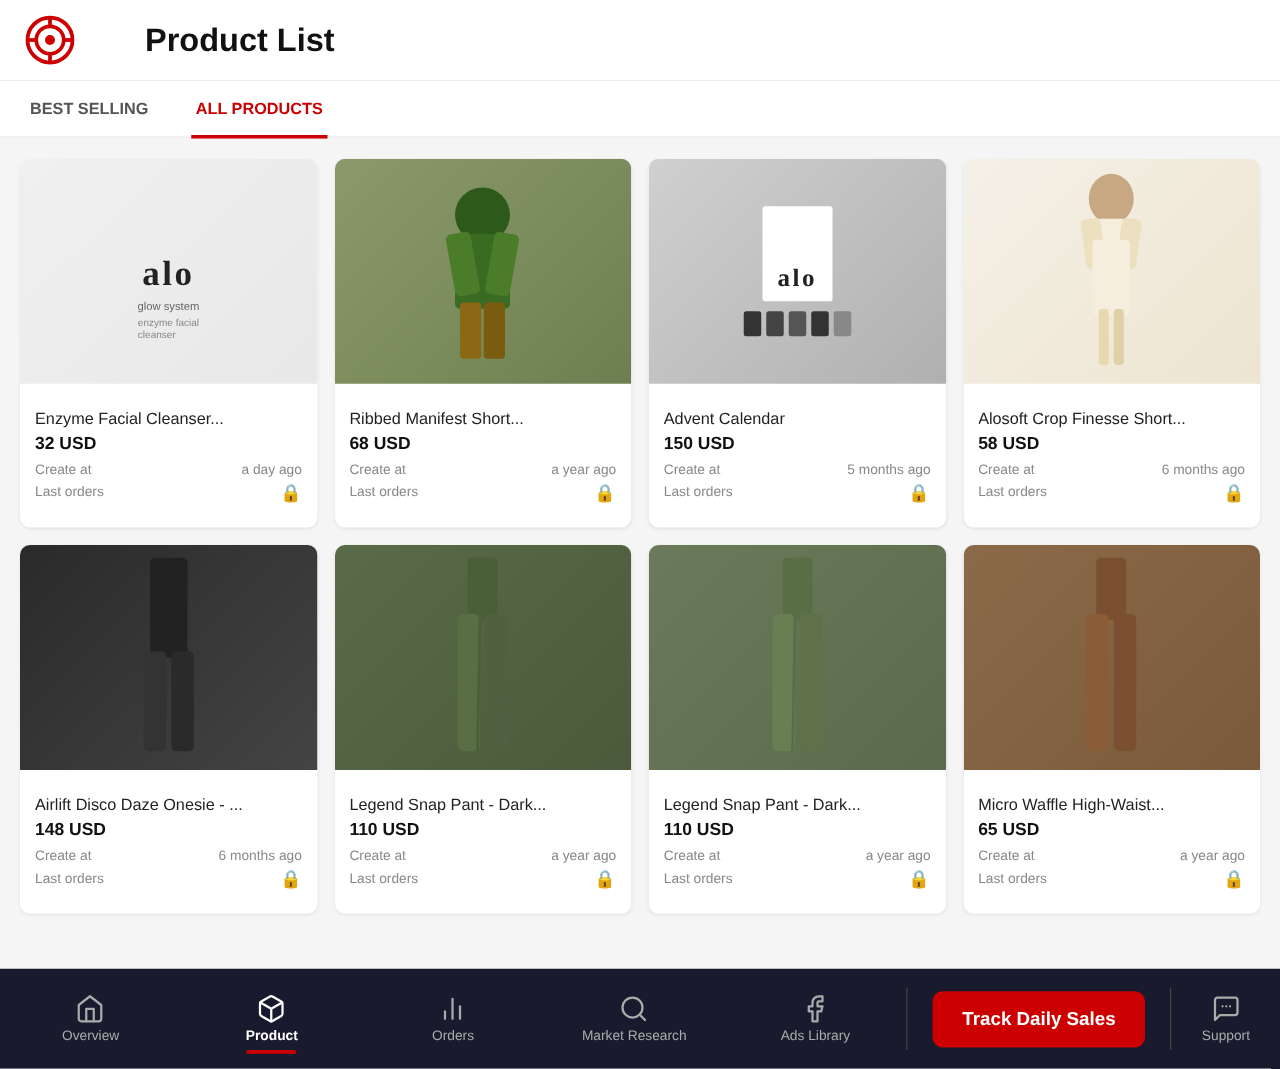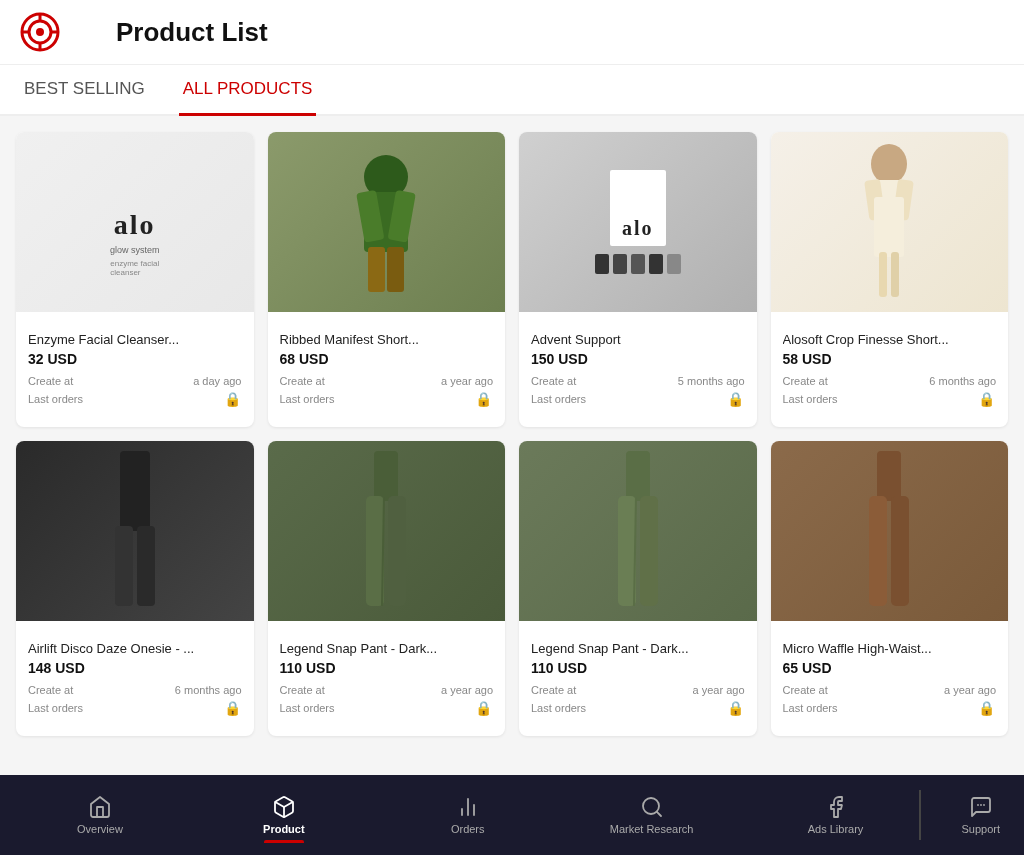--- a/index.html
+++ b/index.html
@@ -5,42 +5,42 @@
     * { box-sizing: border-box; margin: 0; padding: 0; }
     body { font-family: -apple-system, BlinkMacSystemFont, 'Segoe UI', sans-serif; background: #f5f5f5; width: 1024px; height: 855px; overflow: hidden; display: flex; flex-direction: column; }
 
     
     .header { background: #fff; padding: 12px 20px; display: flex; align-items: center; gap: 12px; border-bottom: 1px solid #eee; }
     .logo-icon { width: 40px; height: 40px; }
     .header-title { font-size: 26px; font-weight: 700; color: #111; margin-left: 44px; }
 
     
     .tabs { background: #fff; padding: 0 20px; display: flex; gap: 30px; border-bottom: 2px solid #eee; }
-    .tab { padding: 14px 4px; font-size: 17px; font-weight: 400; color: #555; cursor: pointer; border-bottom: 3px solid transparent; margin-bottom: -2px; }
+    .tab { padding: 14px 4px; font-size: 13px; font-weight: 700; color: #555; cursor: pointer; border-bottom: 3px solid transparent; margin-bottom: -2px; }
     .tab.active { color: #cc0000; border-bottom: 3px solid #cc0000; }
 
     
     .main { flex: 1; overflow-y: auto; padding: 16px 16px; background: #f5f5f5; }
 
     
     .product-grid { display: grid; grid-template-columns: repeat(4, 1fr); gap: 14px; }
 
     .product-card { background: #fff; border-radius: 8px; overflow: hidden; box-shadow: 0 1px 3px rgba(0,0,0,0.08); }
 
     .product-info { padding: 20px 12px; }
     .product-name { font-size: 13px; color: #222; margin-bottom: 4px; white-space: nowrap; overflow: hidden; text-overflow: ellipsis; }
     .product-price { font-size: 14px; font-weight: 700; color: #111; margin-bottom: 8px; }
     .product-meta { display: flex; align-items: center; justify-content: space-between; font-size: 11px; color: #888; margin-bottom: 4px; }
     .product-meta-row { display: flex; align-items: center; justify-content: space-between; font-size: 11px; color: #888; }
     .lock-icon { color: #cc0000; font-size: 14px; }
 
     
     .bottom-nav { background: #1a1a2e; display: flex; align-items: center; height: 80px; flex-shrink: 0; }
     .nav-items { display: flex; flex: 1; }
-    .nav-item { flex: 1; display: flex; flex-direction: column; align-items: center; justify-content: center; gap: 4px; cursor: pointer; padding: 8px 0; position: relative; margin-left: 16px; }
+    .nav-item { flex: 1; display: flex; flex-direction: column; align-items: center; justify-content: center; gap: 4px; cursor: pointer; padding: 8px 0; position: relative; }
     .nav-item.active::after { content: ''; position: absolute; bottom: 0; left: 50%; transform: translateX(-50%); width: 40px; height: 3px; background: #cc0000; border-radius: 2px 2px 0 0; }
     .nav-label { font-size: 11px; color: #aaa; }
     .nav-item.active .nav-label { color: #fff; }
 
     .nav-divider { width: 1px; height: 50px; background: #444; }
 
     .track-btn { background: #cc0000; color: #fff; border: none; border-radius: 8px; padding: 14px 24px; font-size: 15px; font-weight: 700; cursor: pointer; margin: 0 20px; white-space: nowrap; }
 
     
     .img-1 { background: linear-gradient(135deg, #f0f0f0 0%, #e8e8e8 100%); }
@@ -135,21 +135,21 @@
         </div>
         <div style="display:flex;gap:4px;flex-wrap:wrap;justify-content:center;max-width:120px;">
           <div style="width:14px;height:20px;background:#333;border-radius:2px;"></div>
           <div style="width:14px;height:20px;background:#444;border-radius:2px;"></div>
           <div style="width:14px;height:20px;background:#555;border-radius:2px;"></div>
           <div style="width:14px;height:20px;background:#333;border-radius:2px;"></div>
           <div style="width:14px;height:20px;background:#888;border-radius:2px;"></div>
         </div>
       </div>
       <div class="product-info">
-        <div class="product-name">Advent Support</div>
+        <div class="product-name">Advent Calendar</div>
         <div class="product-price">150 USD</div>
         <div class="product-meta">
           <span>Create at</span>
           <span>5 months ago</span>
         </div>
         <div class="product-meta-row">
           <span>Last orders</span>
           <span class="lock-icon">🔒</span>
         </div>
       </div>
@@ -315,20 +315,21 @@
       <svg width="24" height="24" viewBox="0 0 24 24" fill="none" stroke="#aaa" stroke-width="1.8" stroke-linecap="round" stroke-linejoin="round">
         <path d="M18 2h-3a5 5 0 00-5 5v3H7v4h3v8h4v-8h3l1-4h-4V7a1 1 0 011-1h3z"></path>
       </svg>
       <span class="nav-label">Ads Library</span>
     </div>
 
   </div>
 
   <div class="nav-divider"></div>
 
+  <button class="track-btn">Track Daily Sales</button>
 
   <div class="nav-divider"></div>
 
   <div class="nav-item" style="flex:0;padding:0 24px;">
     <svg width="24" height="24" viewBox="0 0 24 24" fill="none" stroke="#aaa" stroke-width="1.8" stroke-linecap="round" stroke-linejoin="round">
       <path d="M21 15a2 2 0 01-2 2H7l-4 4V5a2 2 0 012-2h14a2 2 0 012 2z"></path>
       <line x1="9" y1="10" x2="9" y2="10"></line>
       <line x1="12" y1="10" x2="12" y2="10"></line>
       <line x1="15" y1="10" x2="15" y2="10"></line>
     </svg>

